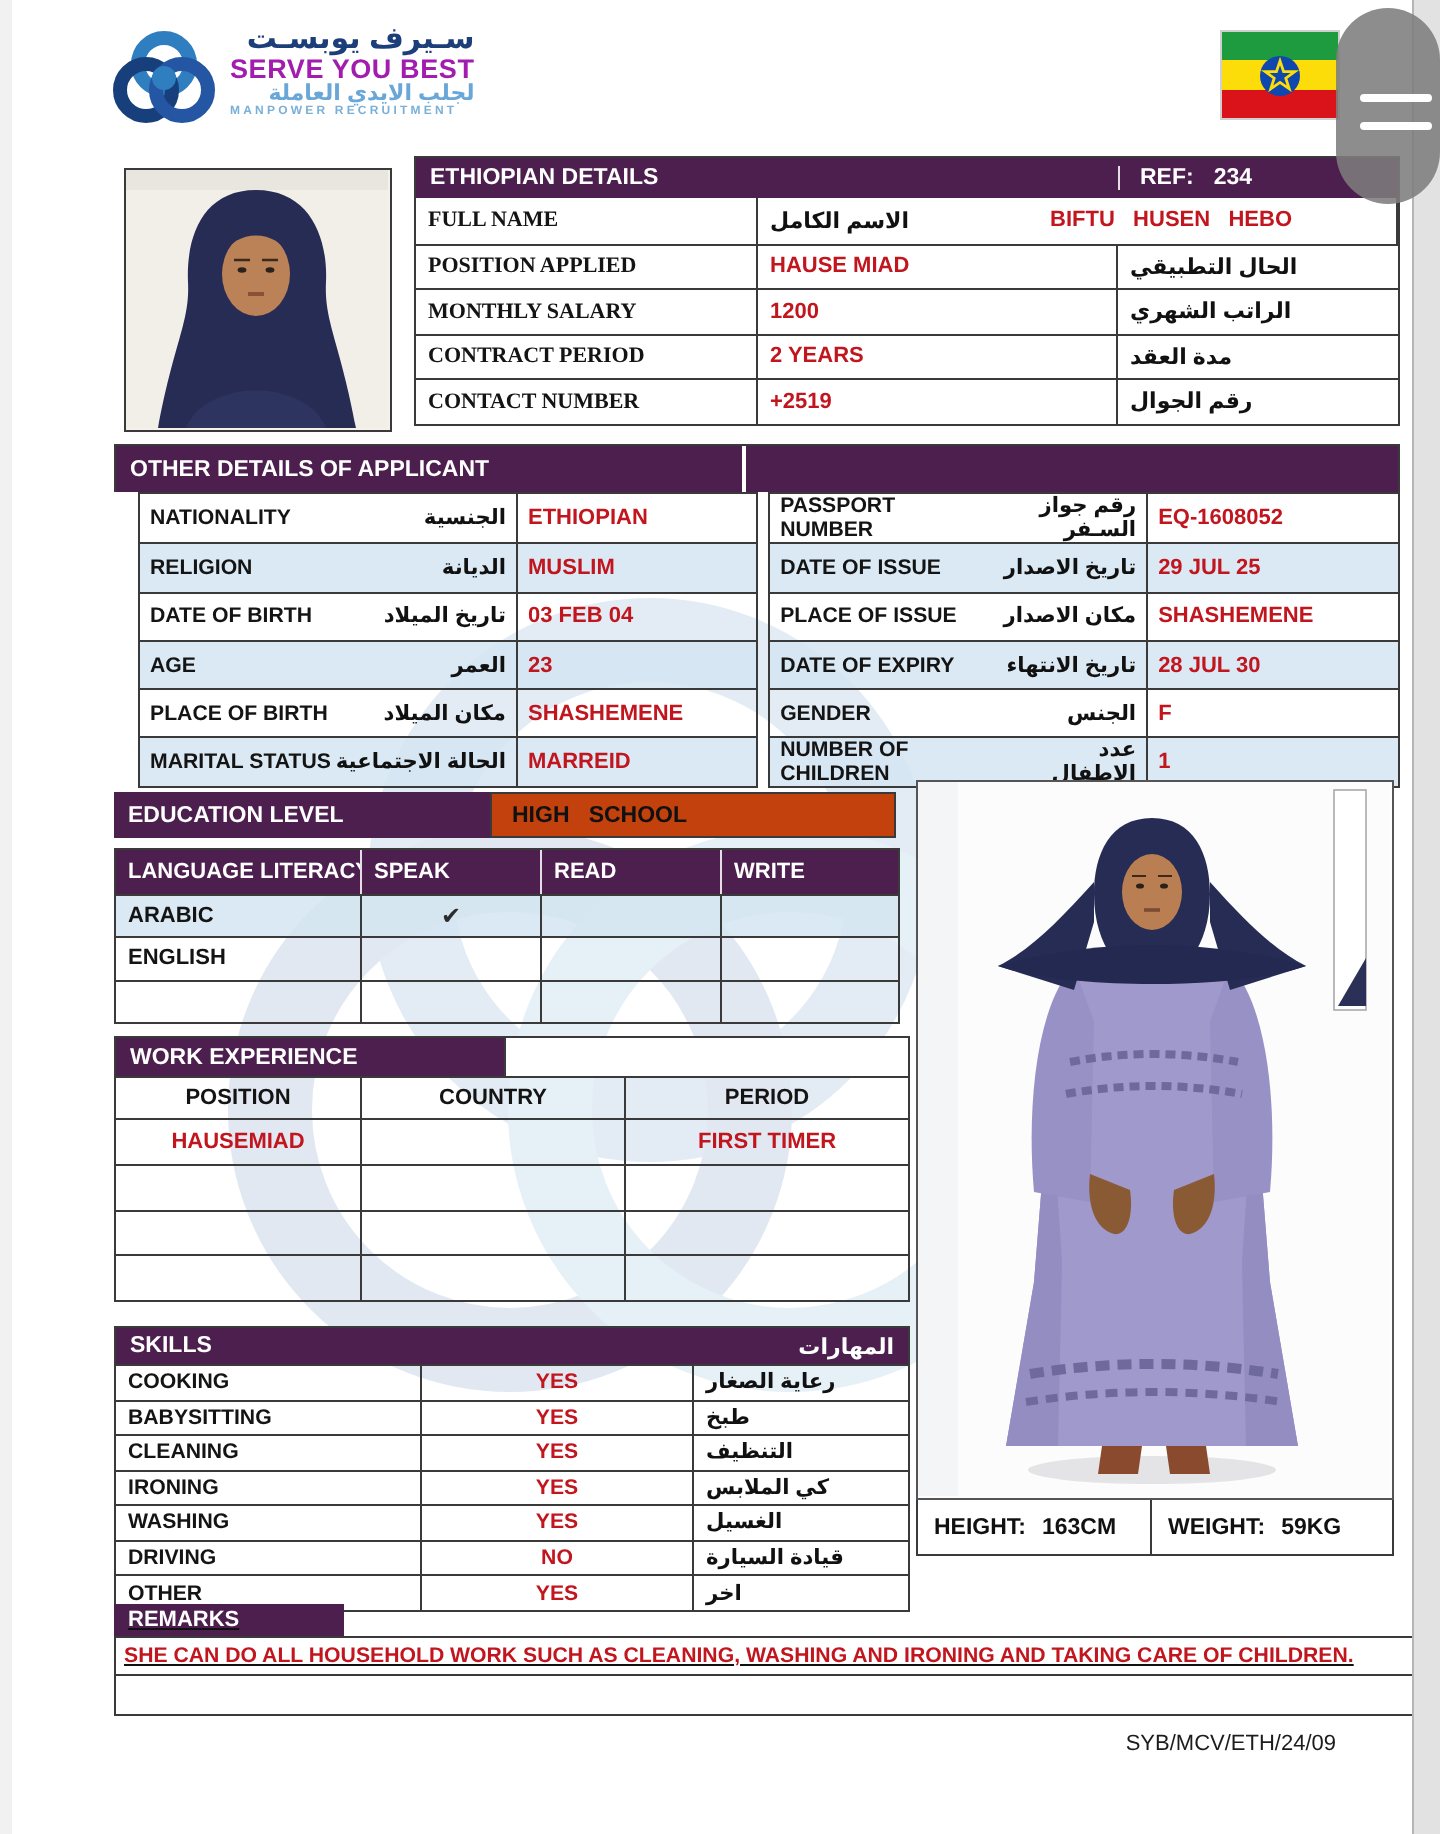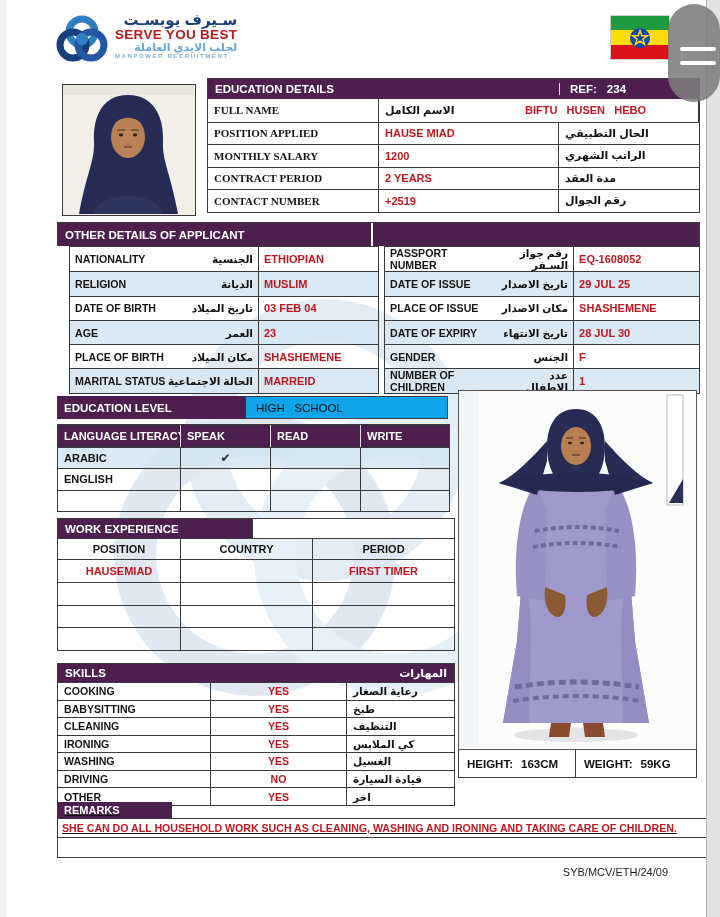--- a/index.html
+++ b/index.html
@@ -12,21 +12,21 @@
   
   .watermark{left:85px;top:265px;z-index:0;opacity:.13;}
   
   .fab{left:668px;top:4px;width:52px;height:98px;background:rgba(125,125,125,.88);
        border-radius:26px;z-index:4;}
   .fab .bar{position:absolute;left:12px;width:36px;height:4px;background:#fff;border-radius:2px;}
   
   .brand{left:55px;top:12px;display:flex;gap:6px;z-index:1;}
   .brand-text{display:flex;flex-direction:column;line-height:1.05;}
   .brand-ar{font-size:15px;font-weight:700;color:#1c3f7a;direction:rtl;}
-  .brand-en{font-size:13.5px;font-weight:800;color:#b91c1c;letter-spacing:.3px;}
+  .brand-en{font-size:13.5px;font-weight:800;color:#a21caf;letter-spacing:.3px;}
   .brand-ar2{font-size:11px;font-weight:700;color:#69a7d9;direction:rtl;}
   .brand-tag{font-size:6px;font-weight:700;color:#7ab0d8;letter-spacing:1.6px;}
   
   .flag{left:610px;top:15px;width:58px;height:43px;border:1px solid #cfcfcf;z-index:1;}
   .flag .stripe{height:33.33%;}
   .flag svg{position:absolute;left:50%;top:50%;transform:translate(-50%,-50%);}
   
   .purple{background:#4d1f4f;color:#fff;font-weight:700;}
   .tbl{z-index:1;border:1.5px solid #3a3a3a;box-sizing:border-box;background:transparent;}
   .tr{display:flex;box-sizing:border-box;border-top:1px solid #3a3a3a;}
@@ -66,21 +66,21 @@
           border-right:1px solid #3a3a3a;padding:0 5px;}
   .od-col.l .od-lab{width:189px;}
   .od-col.r .od-lab{width:189px;}
   .od-val{flex:1;display:flex;align-items:center;padding:0 5px;font-size:11px;}
   .od-lab .lab{font-size:10.6px;}
   .od-lab .ar{font-size:10.6px;}
   
   .edu{left:57px;top:396px;width:391px;height:23px;display:flex;z-index:1;}
   .edu .k{width:188px;display:flex;align-items:center;padding-left:7px;font-size:11.5px;box-sizing:border-box;}
   .edu .v{flex:1;border:1.5px solid #3a3a3a;display:flex;align-items:center;padding-left:10px;
-          font-weight:400;font-size:11.5px;box-sizing:border-box;background:#0ea5e9;white-space:pre;}
+          font-weight:700;font-size:11.5px;box-sizing:border-box;background:#c2410c;white-space:pre;}
   
   .lang{left:57px;top:424px;width:393px;}
   .lang .tr{height:21.3px;}
   .lang .h{height:22px;}
   .lang .c1{width:123px;}
   .lang .c2{width:90px;}
   .lang .c3{width:90px;}
   .lang .c4{flex:1;}
   .check{font-size:12px;color:#2d2d2d;}
   
@@ -171,21 +171,21 @@
       <ellipse cx="58" cy="50" rx="2.2" ry="1.4" fill="#2b2118"></ellipse>
       <ellipse cx="72" cy="50" rx="2.2" ry="1.4" fill="#2b2118"></ellipse>
       <path d="M54 45 L62 45 M68 45 L76 45" stroke="#3a2a1c" stroke-width="1.2"></path>
       <path d="M61 62 L69 62" stroke="#8a5137" stroke-width="2"></path>
       <path d="M30 129 C40 104 90 104 100 129 Z" fill="#2e3460"></path>
     </svg>
   </div>
 
   <div class="abs tbl emp">
     <div class="emp-head purple">
-      <span class="t1">EDUCATION DETAILS</span>
+      <span class="t1">ETHIOPIAN DETAILS</span>
       <span class="t2">
         <span>REF:</span>
         <span>234</span>
       </span>
     </div>
     <div class="tr first">
       <div class="td c1 lab">FULL NAME</div>
       <div class="td c3 last right ar" dir="rtl">الاسم الكامل</div>
       <div class="td c2 val">BIFTU   HUSEN   HEBO</div>
     </div>

